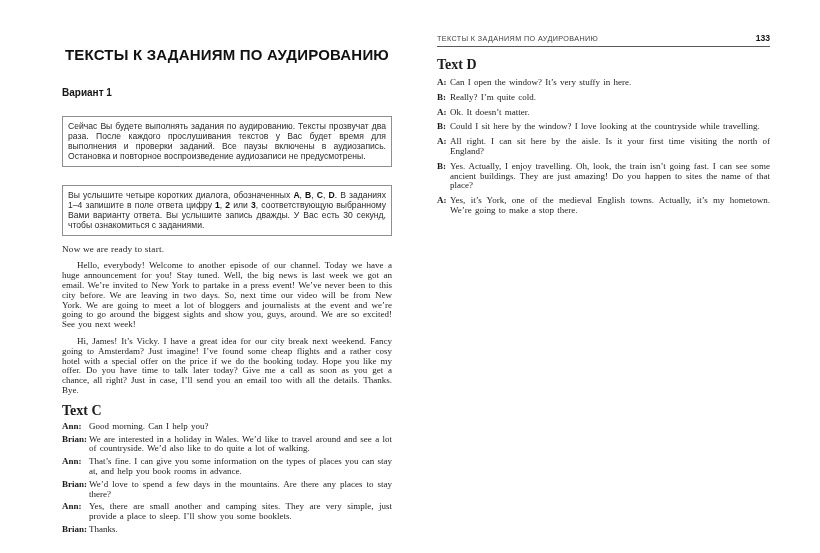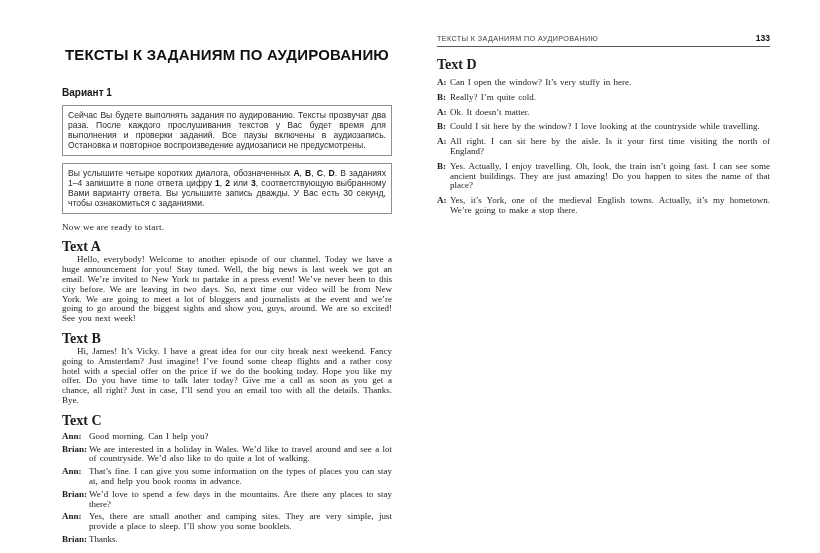--- a/index.html
+++ b/index.html
@@ -27,21 +27,21 @@
   }
   .sub-heading {
     font-family: "Liberation Sans", "DejaVu Sans", sans-serif;
     font-weight: bold;
     font-size: 10px;
     color: #161616;
   }
   .variant-heading { margin-top: 24px; }
   .tasks-heading   { margin-top: 7px; }
   .instr-box {
-    margin-top: 7px;
+    margin-top: 18px;
     border: 1px solid #8f8f8f;
     padding: 4px 5px 5px 5px;
     font-family: "Liberation Sans", "DejaVu Sans", sans-serif;
     font-size: 8.6px;
     line-height: 1.17;
     text-align: justify;
     color: #2a2a2a;
   }
   .instr-box b { color: #111; }
   .ready-line {
@@ -111,26 +111,24 @@
   <div class="sub-heading variant-heading">Вариант 1</div>
 
   <div class="instr-box">Сейчас Вы будете выполнять задания по аудированию. Тексты прозвучат два раза. После каждого прослушивания текстов у Вас будет время для выполнения и проверки заданий. Все паузы включены в аудиозапись. Остановка и повторное воспроизведение аудиозаписи не предусмотрены.</div>
 
 
   <div class="instr-box"><span>Вы услышите четыре коротких диалога, обозначенных </span><b>A</b><span>, </span><b>B</b><span>, </span><b>C</b><span>, </span><b>D</b><span>. В заданиях 1–4 запишите в поле ответа цифру </span><b>1</b><span>, </span><b>2</b><span> или </span><b>3</b><span>, соответствующую выбранному Вами варианту ответа. Вы услышите запись дважды. У Вас есть 30 секунд, чтобы ознакомиться с заданиями.</span></div>
 
   <div class="ready-line">Now we are ready to start.</div>
 
   <div class="text-section">
-    <div class="text-label">Text A</div>
     <div class="text-paragraph">Hello, everybody! Welcome to another episode of our channel. Today we have a huge announcement for you! Stay tuned. Well, the big news is last week we got an email. We’re invited to New York to partake in a press event! We’ve never been to this city before. We are leaving in two days. So, next time our video will be from New York. We are going to meet a lot of bloggers and journalists at the event and we’re going to go around the biggest sights and show you, guys, around. We are so excited! See you next week!</div>
   </div>
 
   <div class="text-section">
-    <div class="text-label">Text B</div>
     <div class="text-paragraph">Hi, James! It’s Vicky. I have a great idea for our city break next weekend. Fancy going to Amsterdam? Just imagine! I’ve found some cheap flights and a rather cosy hotel with a special offer on the price if we do the booking today. Hope you like my offer. Do you have time to talk later today? Give me a call as soon as you get a chance, all right? Just in case, I’ll send you an email too with all the details. Thanks. Bye.</div>
   </div>
 
   <div class="text-section">
     <div class="text-label">Text C</div>
     <div class="dialogue">
       <div class="dialogue-row">
         <span class="speaker">Ann:</span>
         <span class="line">Good morning. Can I help you?</span>
       </div>

